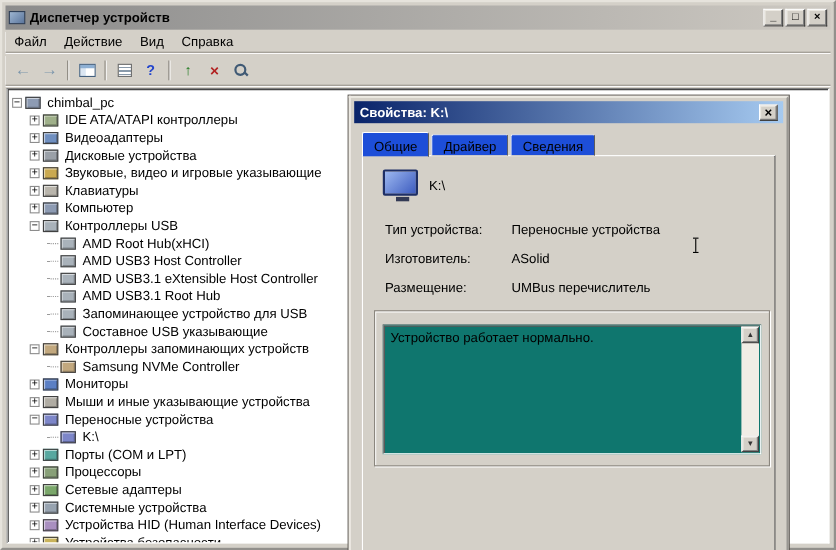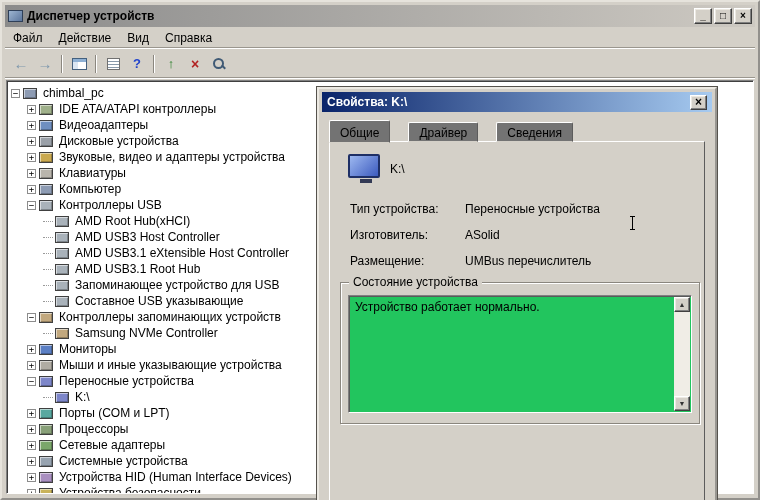--- a/index.html
+++ b/index.html
@@ -91,22 +91,22 @@
   }
   .xbtn {
     margin-left:auto; width:17px; height:15px;
     background:#d4d0c8; color:#000; font-weight:bold; font-size:12px;
     text-align:center; line-height:13px;
     border:1px solid; border-color:#ffffff #404040 #404040 #ffffff;
     box-shadow:inset -1px -1px 0 #808080, inset 1px 1px 0 #ece9e2;
   }
   .tabs { position:absolute; left:10px; top:30px; height:23px; display:flex; align-items:flex-end; z-index:3; }
   .tab {
-    height:20px; padding:3px 10px 0 10px; margin-right:18px;
-    background:#737373;
+    height:20px; padding:3px 10px 0 10px; margin-right:2px;
+    background:#1d4ed8;
     border:1px solid; border-color:#ffffff #5c5c5c #d4d0c8 #ffffff;
     border-radius:2px 2px 0 0;
   }
   .tab.active { height:23px; padding-top:5px; position:relative; margin-bottom:-1px; z-index:4; }
   .panel {
     position:absolute; left:10px; right:10px; top:52px; height:376px;
     background:#d4d0c8;
     border:1px solid; border-color:#ffffff #5c5c5c #5c5c5c #ffffff;
   }
   .dev-icon { position:absolute; left:18px; top:12px; width:36px; height:32px; }
@@ -117,21 +117,21 @@
   .frow { position:absolute; left:0; right:0; height:16px; }
   .flabel { position:absolute; left:20px; }
   .fvalue { position:absolute; left:135px; }
   .groupbox {
     position:absolute; left:10px; width:360px; top:140px; height:142px;
     border:1px solid #8a867e; box-shadow:1px 1px 0 #ffffff, inset 1px 1px 0 #ffffff;
   }
   .legend { position:absolute; top:-8px; left:8px; background:#d4d0c8; padding:0 4px; }
   .status-box {
     position:absolute; left:7px; right:7px; top:12px; bottom:10px;
-    background:#22c55e;
+    background:#0f766e;
     border:1px solid; border-color:#808080 #ffffff #ffffff #808080;
     box-shadow:inset 1px 1px 0 #5a5a5a;
   }
   .status-text { padding:4px 6px; padding-right:22px; }
   .vscroll { position:absolute; top:1px; right:1px; bottom:1px; width:16px; background:#f0ede6; }
   .sbtn {
     position:absolute; left:0; width:16px; height:15px;
     background:#d4d0c8; font-size:7px; text-align:center; line-height:14px; color:#333;
     border:1px solid; border-color:#ffffff #404040 #404040 #ffffff;
     box-shadow:inset -1px -1px 0 #808080, inset 1px 1px 0 #ece9e2;
@@ -215,21 +215,21 @@
       <div class="trow">
         <span class="tindent" style="width: 16px;"></span>
         <span class="expand">+</span>
         <span class="ticon" style="background: rgb(154, 160, 168);"></span>
         <span class="tlabel">Дисковые устройства</span>
       </div>
       <div class="trow">
         <span class="tindent" style="width: 16px;"></span>
         <span class="expand">+</span>
         <span class="ticon" style="background: rgb(202, 169, 79);"></span>
-        <span class="tlabel">Звуковые, видео и адаптеры устройства</span>
+        <span class="tlabel">Звуковые, видео и игровые указывающие</span>
       </div>
       <div class="trow">
         <span class="tindent" style="width: 16px;"></span>
         <span class="expand">+</span>
         <span class="ticon" style="background: rgb(185, 181, 172);"></span>
         <span class="tlabel">Клавиатуры</span>
       </div>
       <div class="trow">
         <span class="tindent" style="width: 16px;"></span>
         <span class="expand">+</span>
@@ -378,21 +378,20 @@
       <div class="frow" style="top:86px">
         <span class="flabel">Изготовитель:</span>
         <span class="fvalue">ASolid</span>
       </div>
       <div class="frow" style="top:112px">
         <span class="flabel">Размещение:</span>
         <span class="fvalue">UMBus перечислитель</span>
       </div>
 
       <div class="groupbox">
-        <span class="legend">Состояние устройства</span>
         <div class="status-box">
           <div class="status-text">Устройство работает нормально.</div>
           <div class="vscroll">
             <div class="sbtn up">▲</div>
             <div class="sbtn down">▼</div>
           </div>
         </div>
       </div>
     </div>
   </div>

